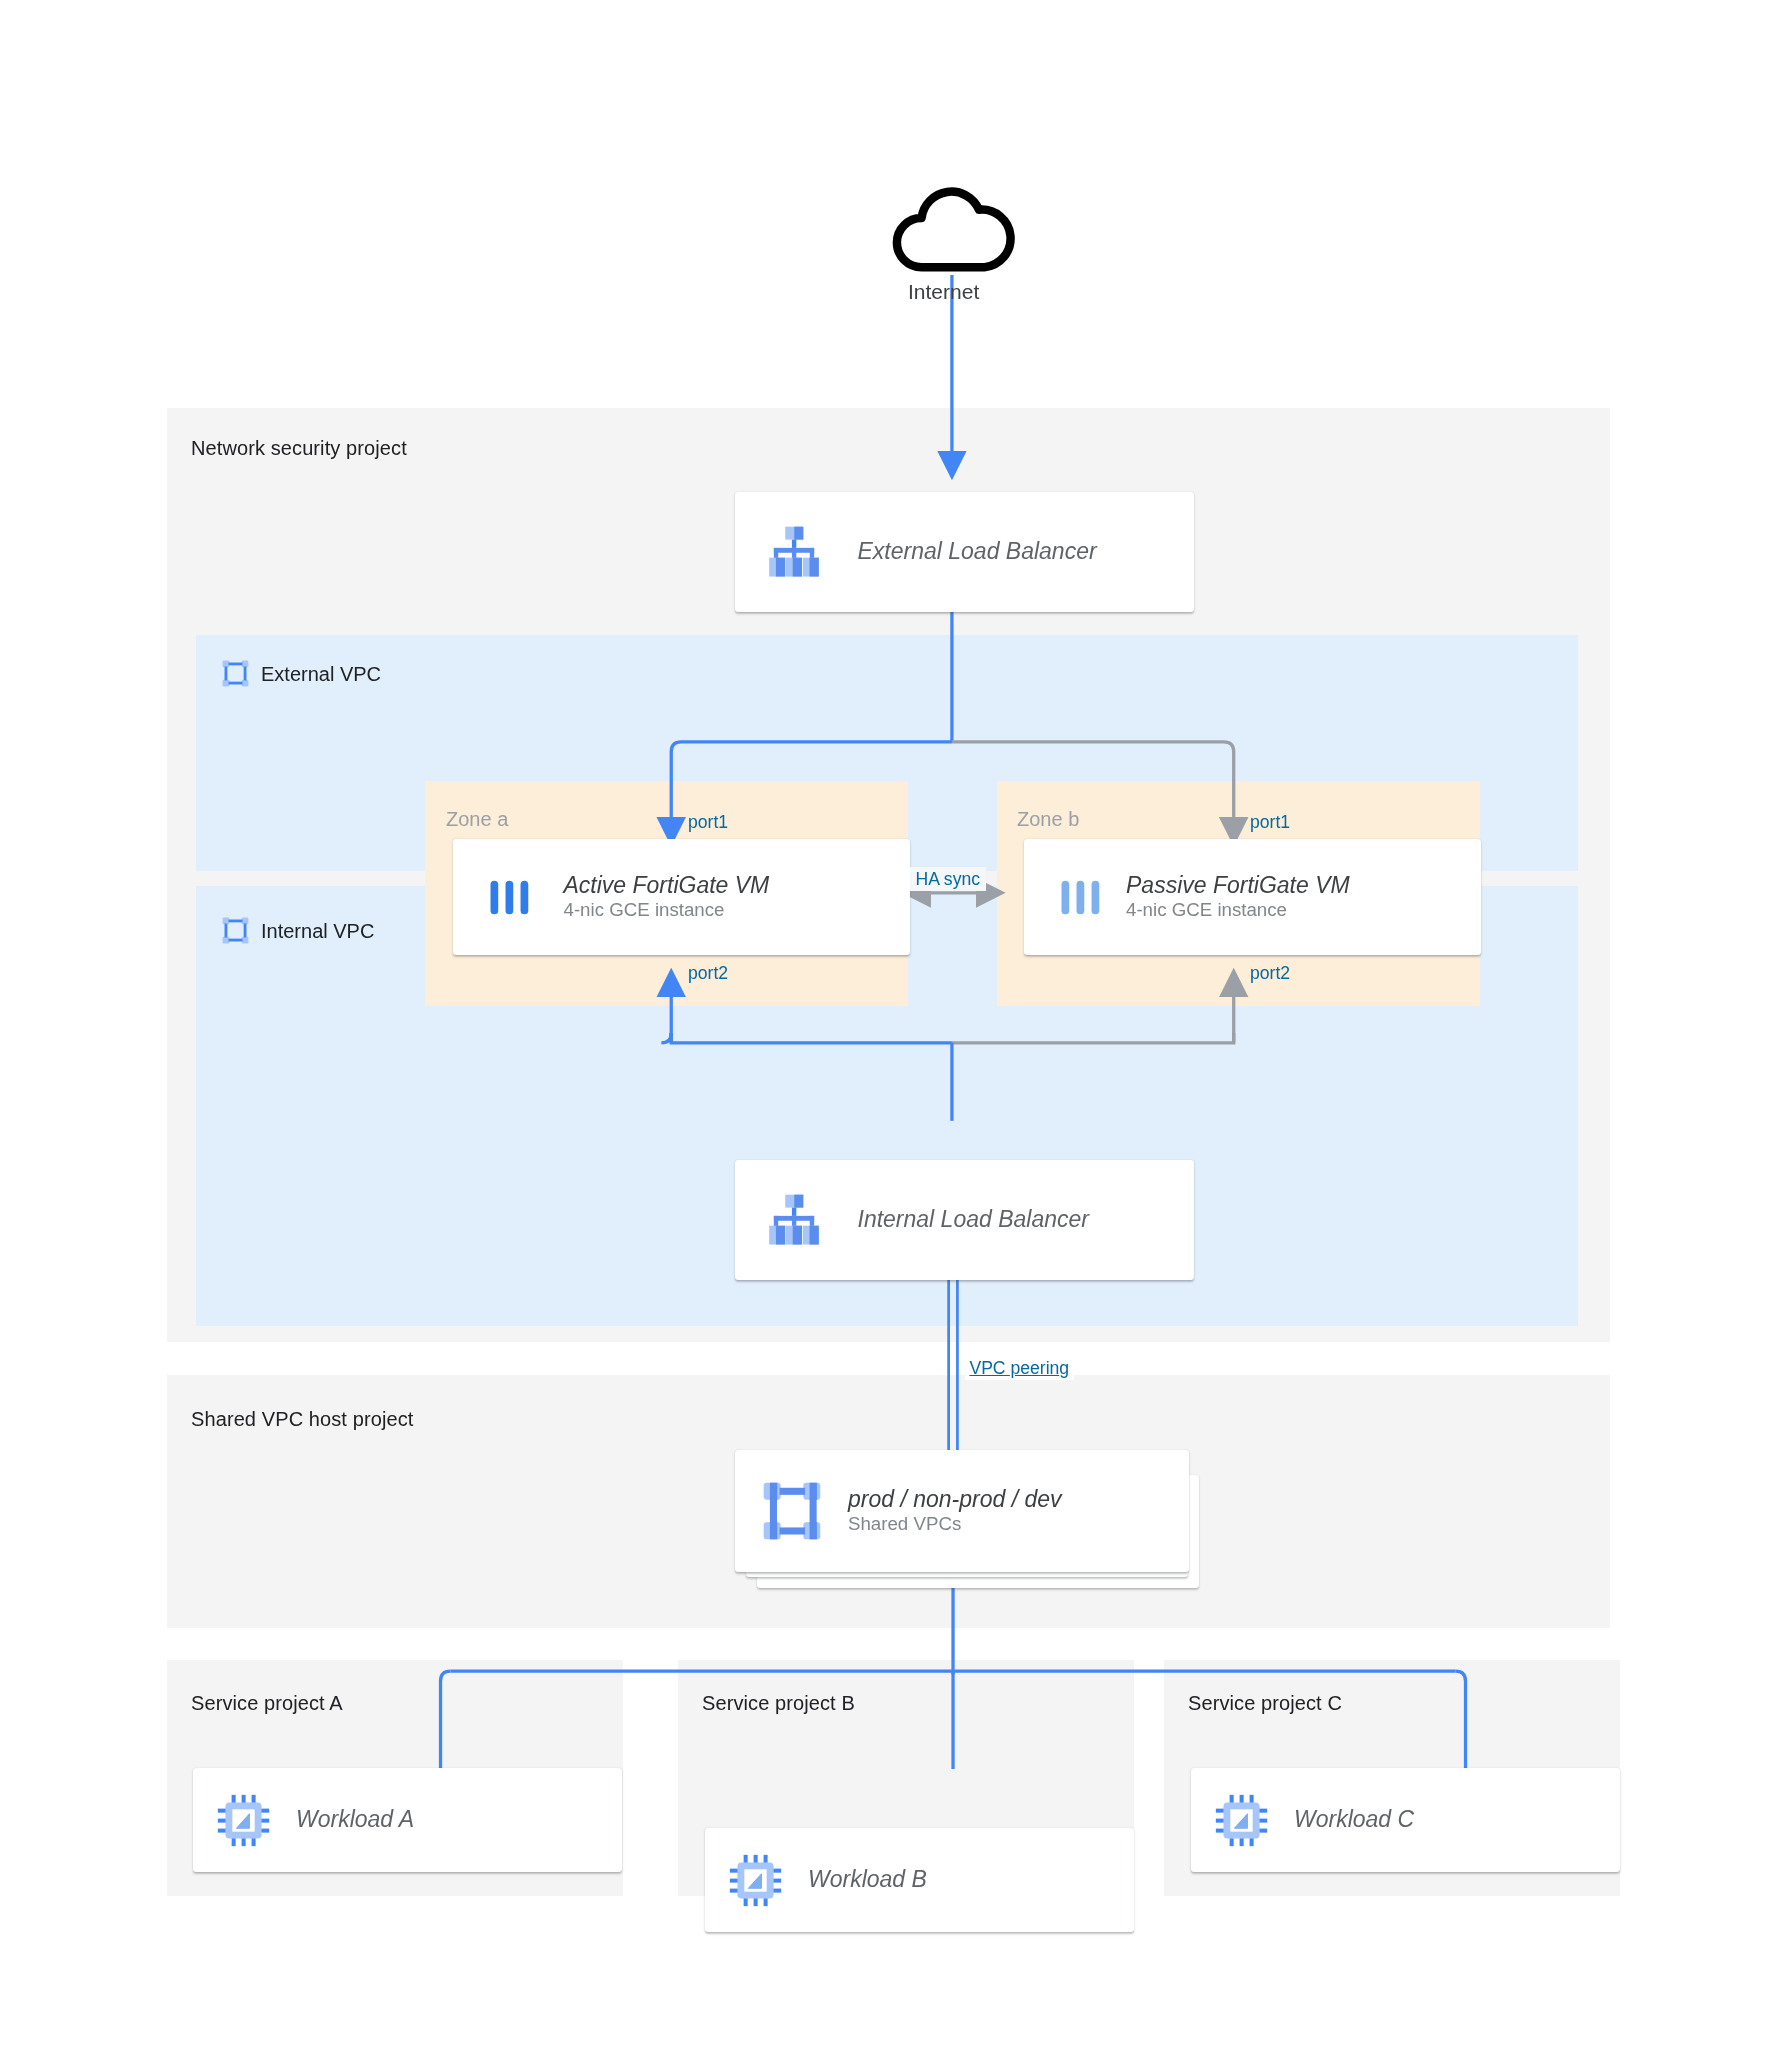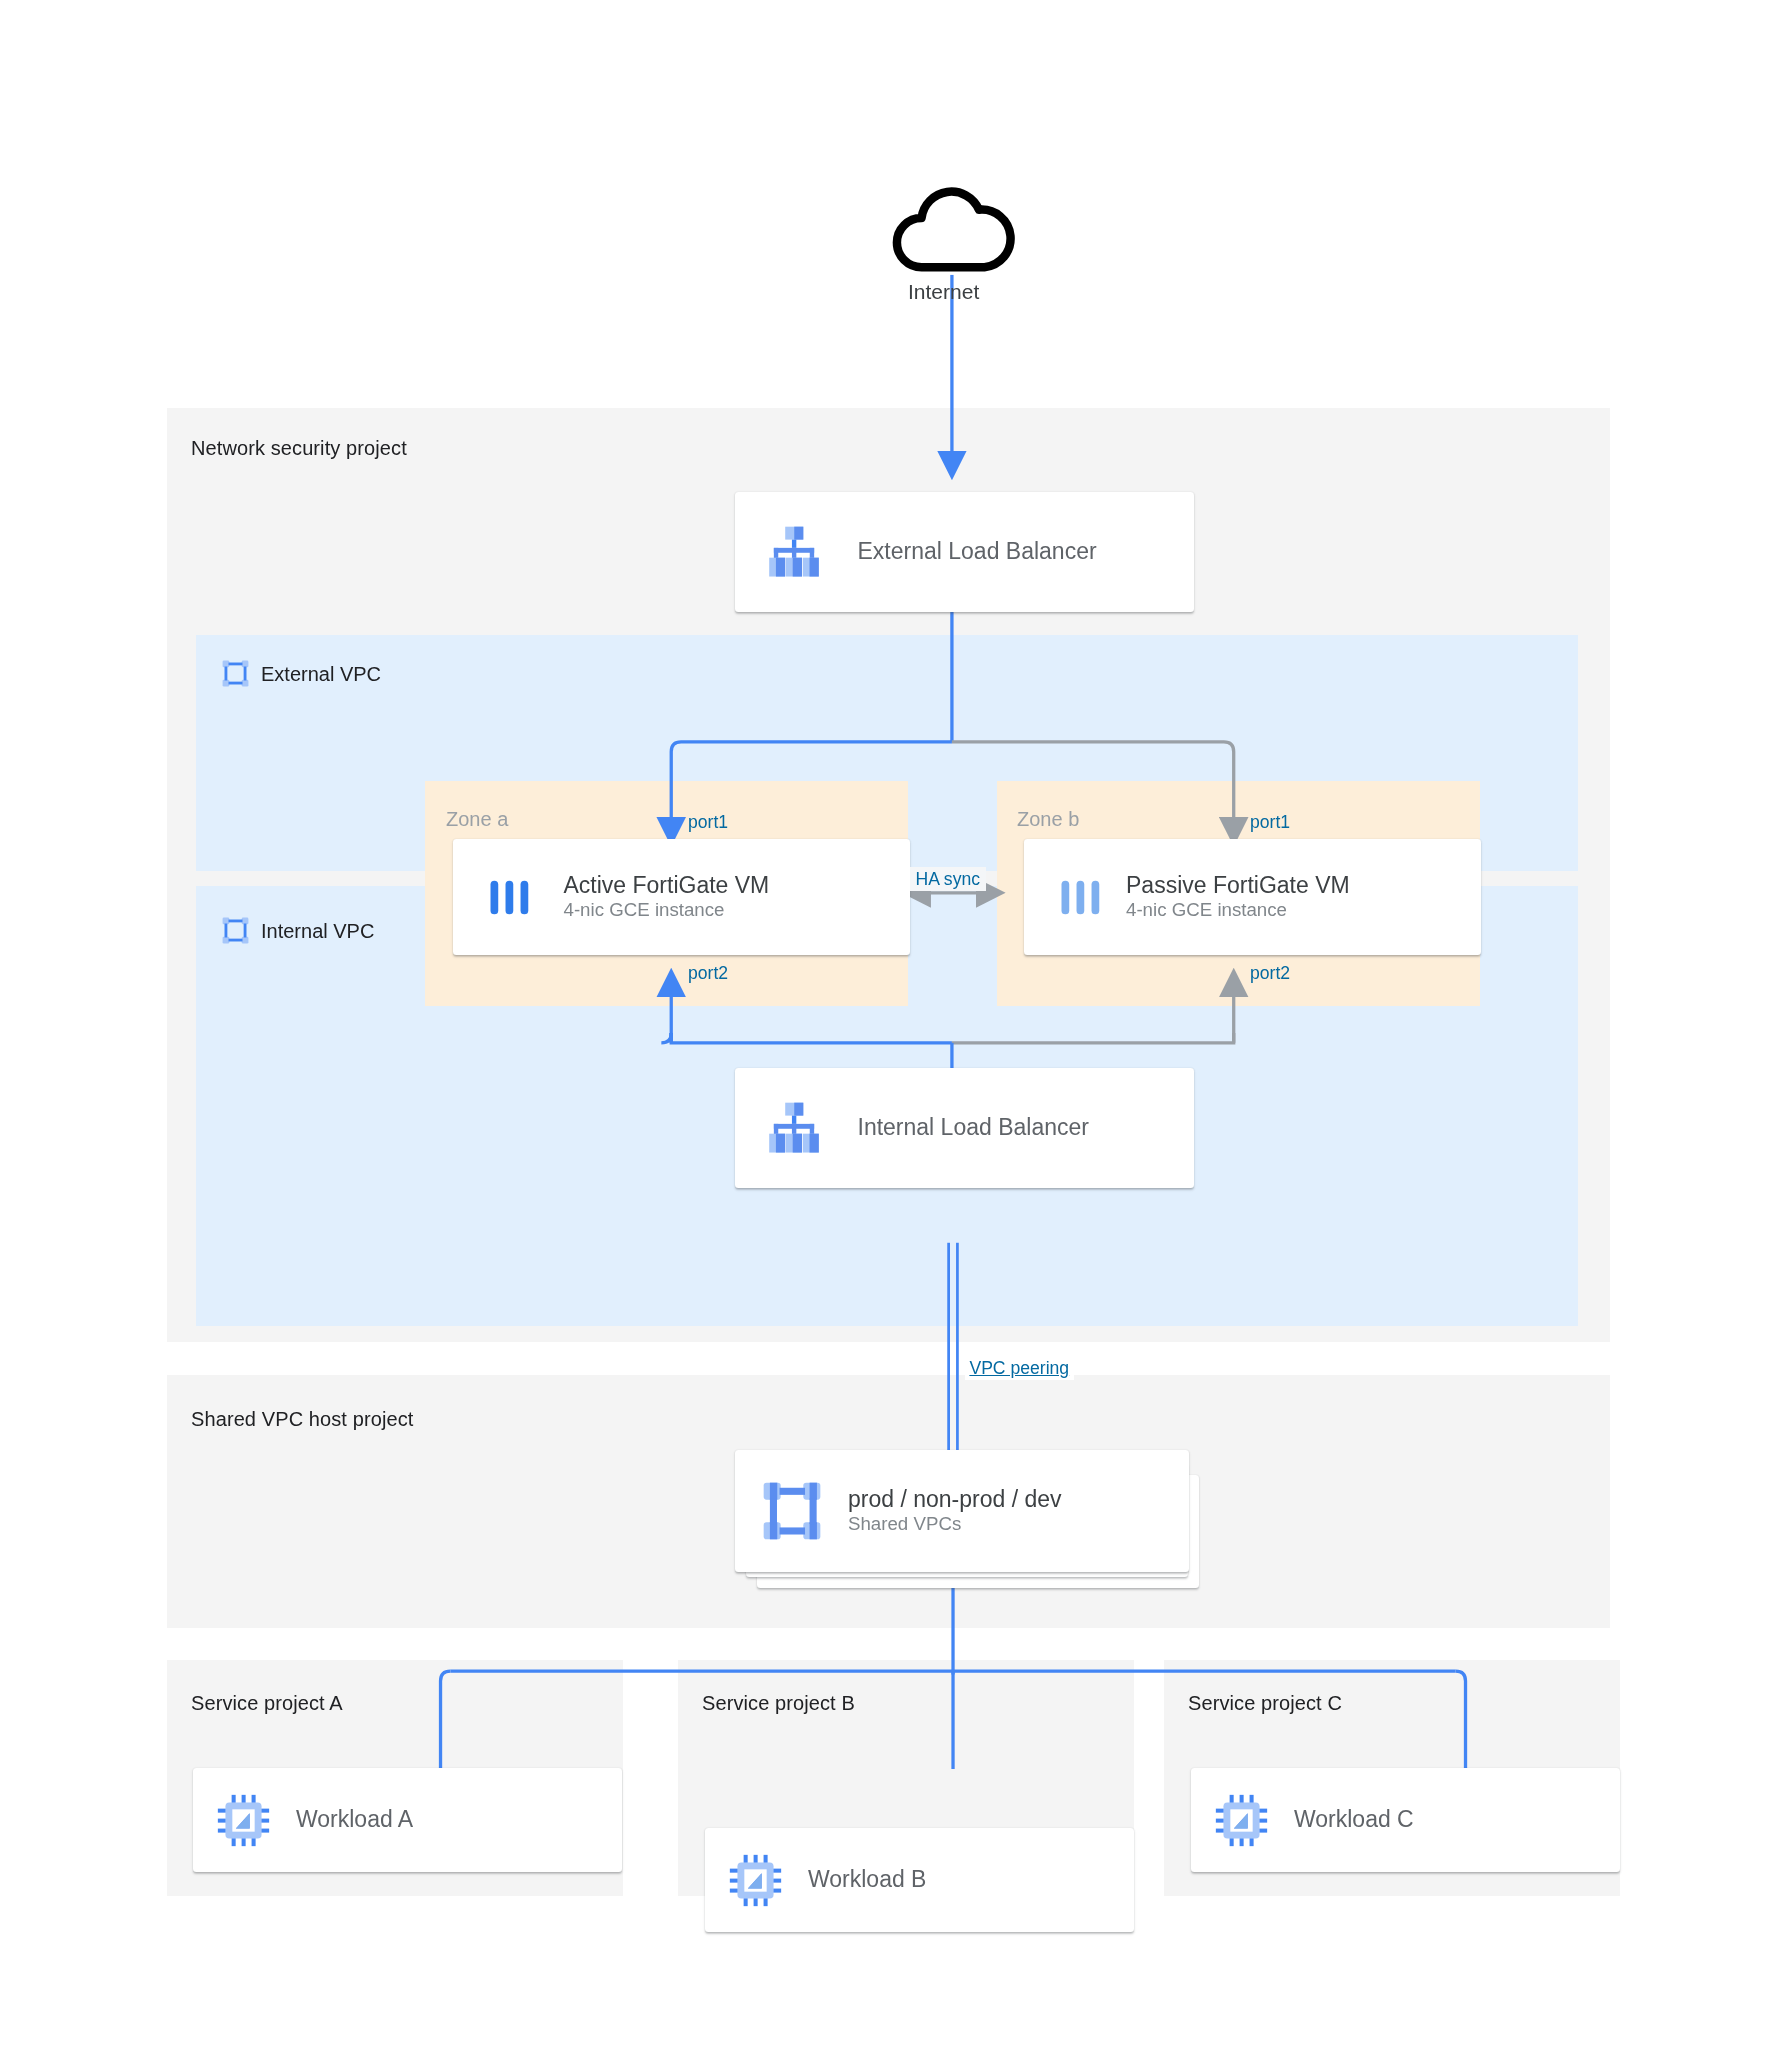--- a/index.html
+++ b/index.html
@@ -20,21 +20,21 @@
   
   .zone{background:#fdeed9;}
   .zone-label{position:absolute;font-size:20px;color:#9aa0a6;white-space:nowrap;}
 
   
   .card{position:absolute;background:#ffffff;border-radius:3.3px;
         box-shadow:0 1.1px 2.2px rgba(60,64,67,.28),0 0.5px 1.1px rgba(60,64,67,.12);
         display:flex;align-items:center;}
   .card .ico{flex:0 0 auto;display:flex;align-items:center;justify-content:center;}
   .card .txtwrap{display:flex;flex-direction:column;justify-content:center;}
-  .card .t1{font-size:23px;color:#3c4043;white-space:nowrap;line-height:1.18;}
+  .card .t1{font-size:23px;color:#3c4043;white-space:nowrap;line-height:1.18;font-style:italic;}
   .card .t1.muted{color:#5f6368;}
   .card .t2{font-size:18.7px;color:#80868b;white-space:nowrap;line-height:1.2;}
 
   
   .stack-l{position:absolute;background:#fff;border-radius:3.3px;
            box-shadow:0 1.1px 2.2px rgba(60,64,67,.24),0 0.5px 1.1px rgba(60,64,67,.12);}
 
   
   svg.wires{position:absolute;left:0;top:0;width:1783px;height:2056px;pointer-events:none;}
 
@@ -215,21 +215,21 @@
     </span>
   </div>
 
   <div class="elabel" style="left:688px;top:812px;background:#fdeed9;">port1</div>
   <div class="elabel" style="left:688px;top:963px;background:#fdeed9;">port2</div>
   <div class="elabel" style="left:1250px;top:812px;background:#fdeed9;">port1</div>
   <div class="elabel" style="left:1250px;top:963px;background:#fdeed9;">port2</div>
 
   <div class="elabel" style="left:910px;top:867px;background:#f4f6f8;padding:1.6px 5.5px;">HA sync</div>
 
-  <div class="card" style="left:735px;top:1068px;width:431px;height:120px;padding:0 0 0 27.5px;text-align:right;">
+  <div class="card" style="left:735px;top:1160px;width:431px;height:120px;padding:0 0 0 27.5px;text-align:right;">
     <span class="ico">
       <svg width="62" height="62" viewBox="0 0 24 24">
         <rect x="8.6" y="2.2" width="7.0" height="5.0" fill="#a6c6f9"></rect>
         <rect x="12.1" y="2.2" width="3.5" height="5.0" fill="#5b8def"></rect>
         <rect x="11.2" y="7.2" width="1.7" height="3.2" fill="#4285f4"></rect>
         <rect x="4.2" y="10.4" width="15.6" height="1.9" fill="#5b8def"></rect>
         <rect x="4.2" y="10.4" width="1.7" height="4.0" fill="#5b8def"></rect>
         <rect x="11.2" y="10.4" width="1.7" height="4.0" fill="#5b8def"></rect>
         <rect x="18.1" y="10.4" width="1.7" height="4.0" fill="#5b8def"></rect>
         <rect x="2.4" y="14.2" width="6.2" height="7.3" fill="#a6c6f9"></rect>

